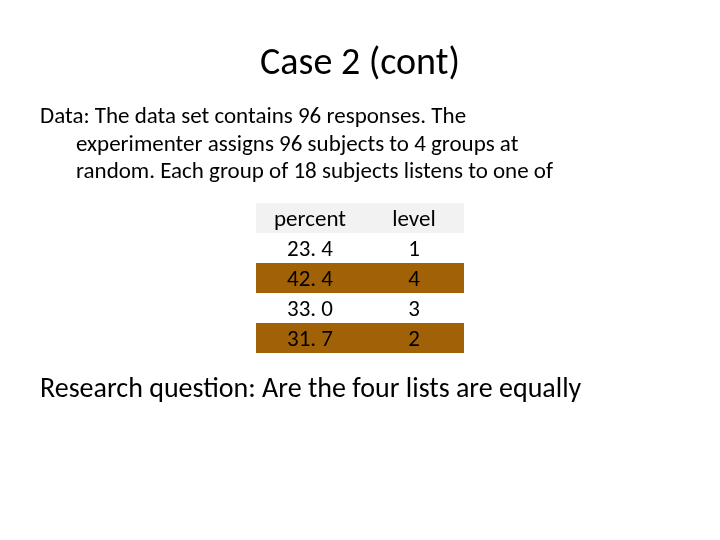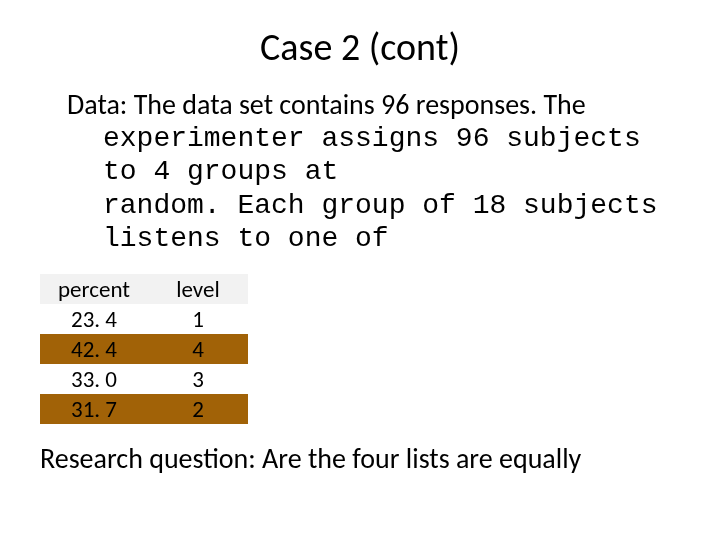--- a/index.html
+++ b/index.html
@@ -8,36 +8,35 @@
       height: 540px;
       background: #fff;
       font-family: Calibri, "Segoe UI", Arial, sans-serif;
       color: #000;
       padding: 20px 40px 20px 40px;
     }
     .title {
       text-align: center;
       font-size: 38px;
       font-weight: 400;
-      margin-top: 4px;
+      margin-top: 18px;
       margin-bottom: 18px;
     }
     .para {
-      font-size: 28px;
+      font-size: 23px;
       line-height: 1.2;
       margin-bottom: 18px;
-      margin-left: 27px;
     }
     .para .indent {
       display: block;
       padding-left: 36px;
-      font-family: Liberation Mono, monospace;
     }
     .table-wrap {
       display: flex;
+      justify-content: center;
       margin-bottom: 18px;
     }
     table { border-collapse: collapse; }
     td {
       font-size: 23px;
       text-align: center;
       padding: 1px 18px;
       min-width: 100px;
     }
     tr.hdr td { background: #f2f2f2; }

